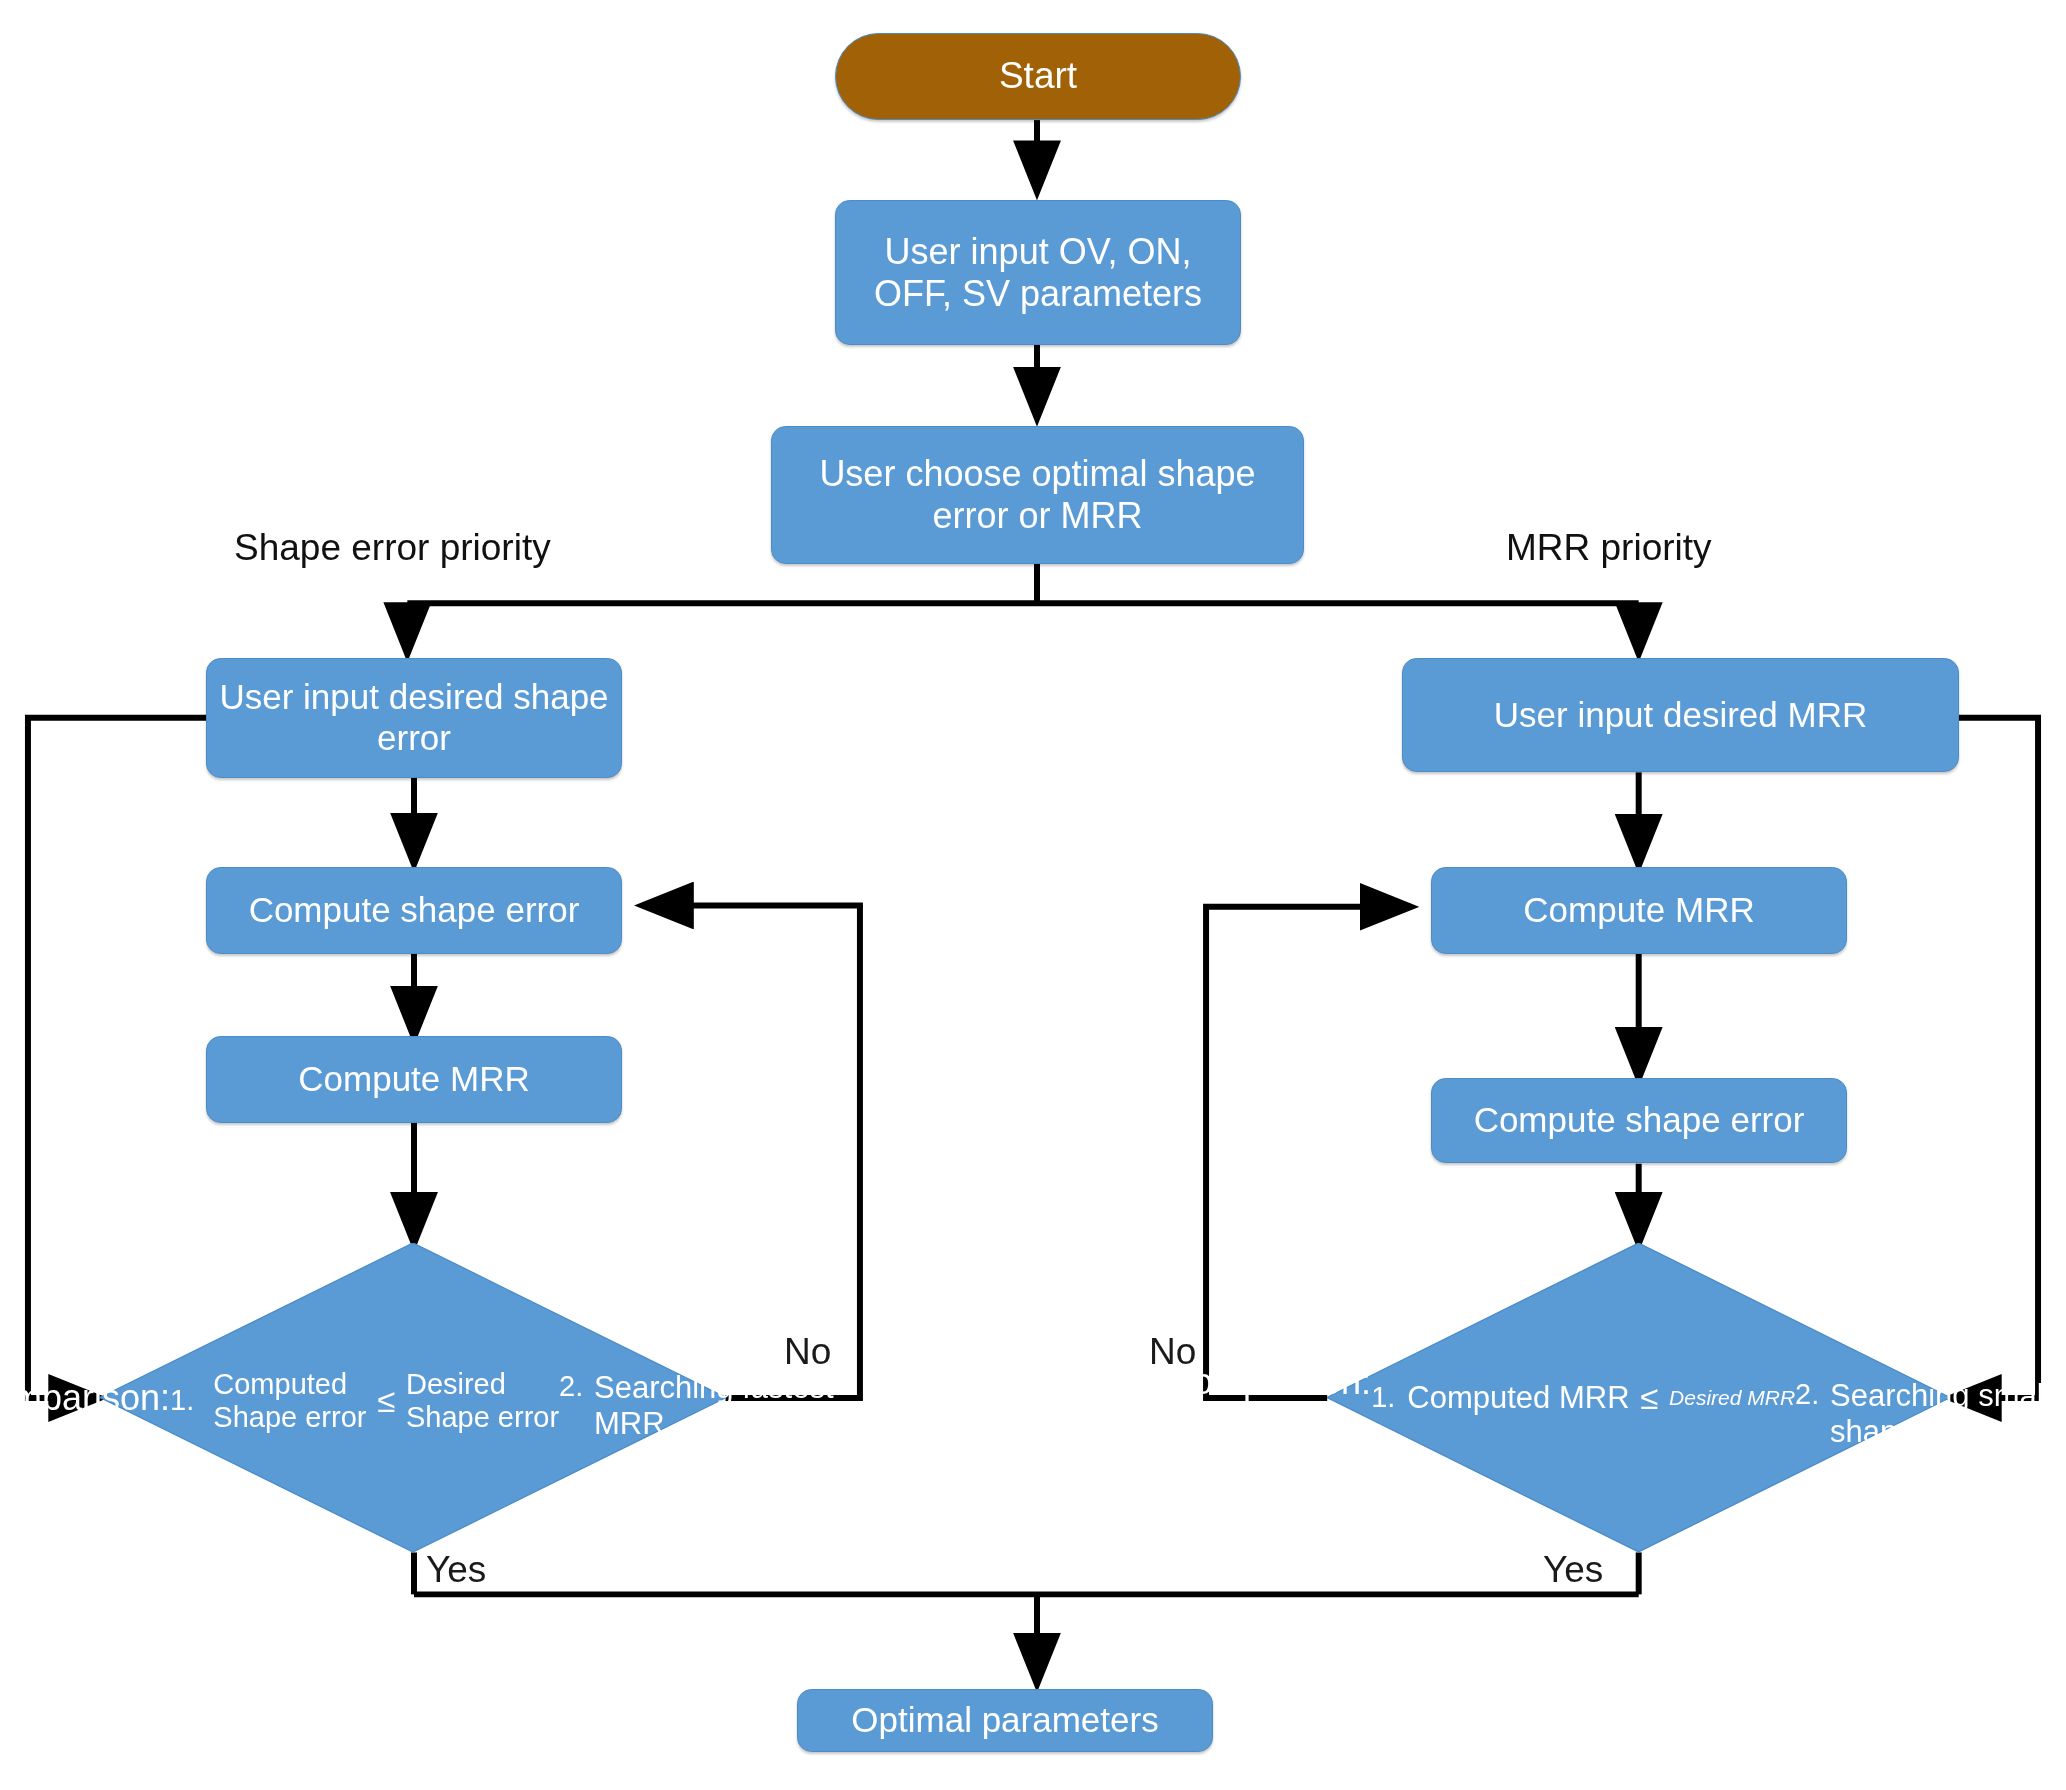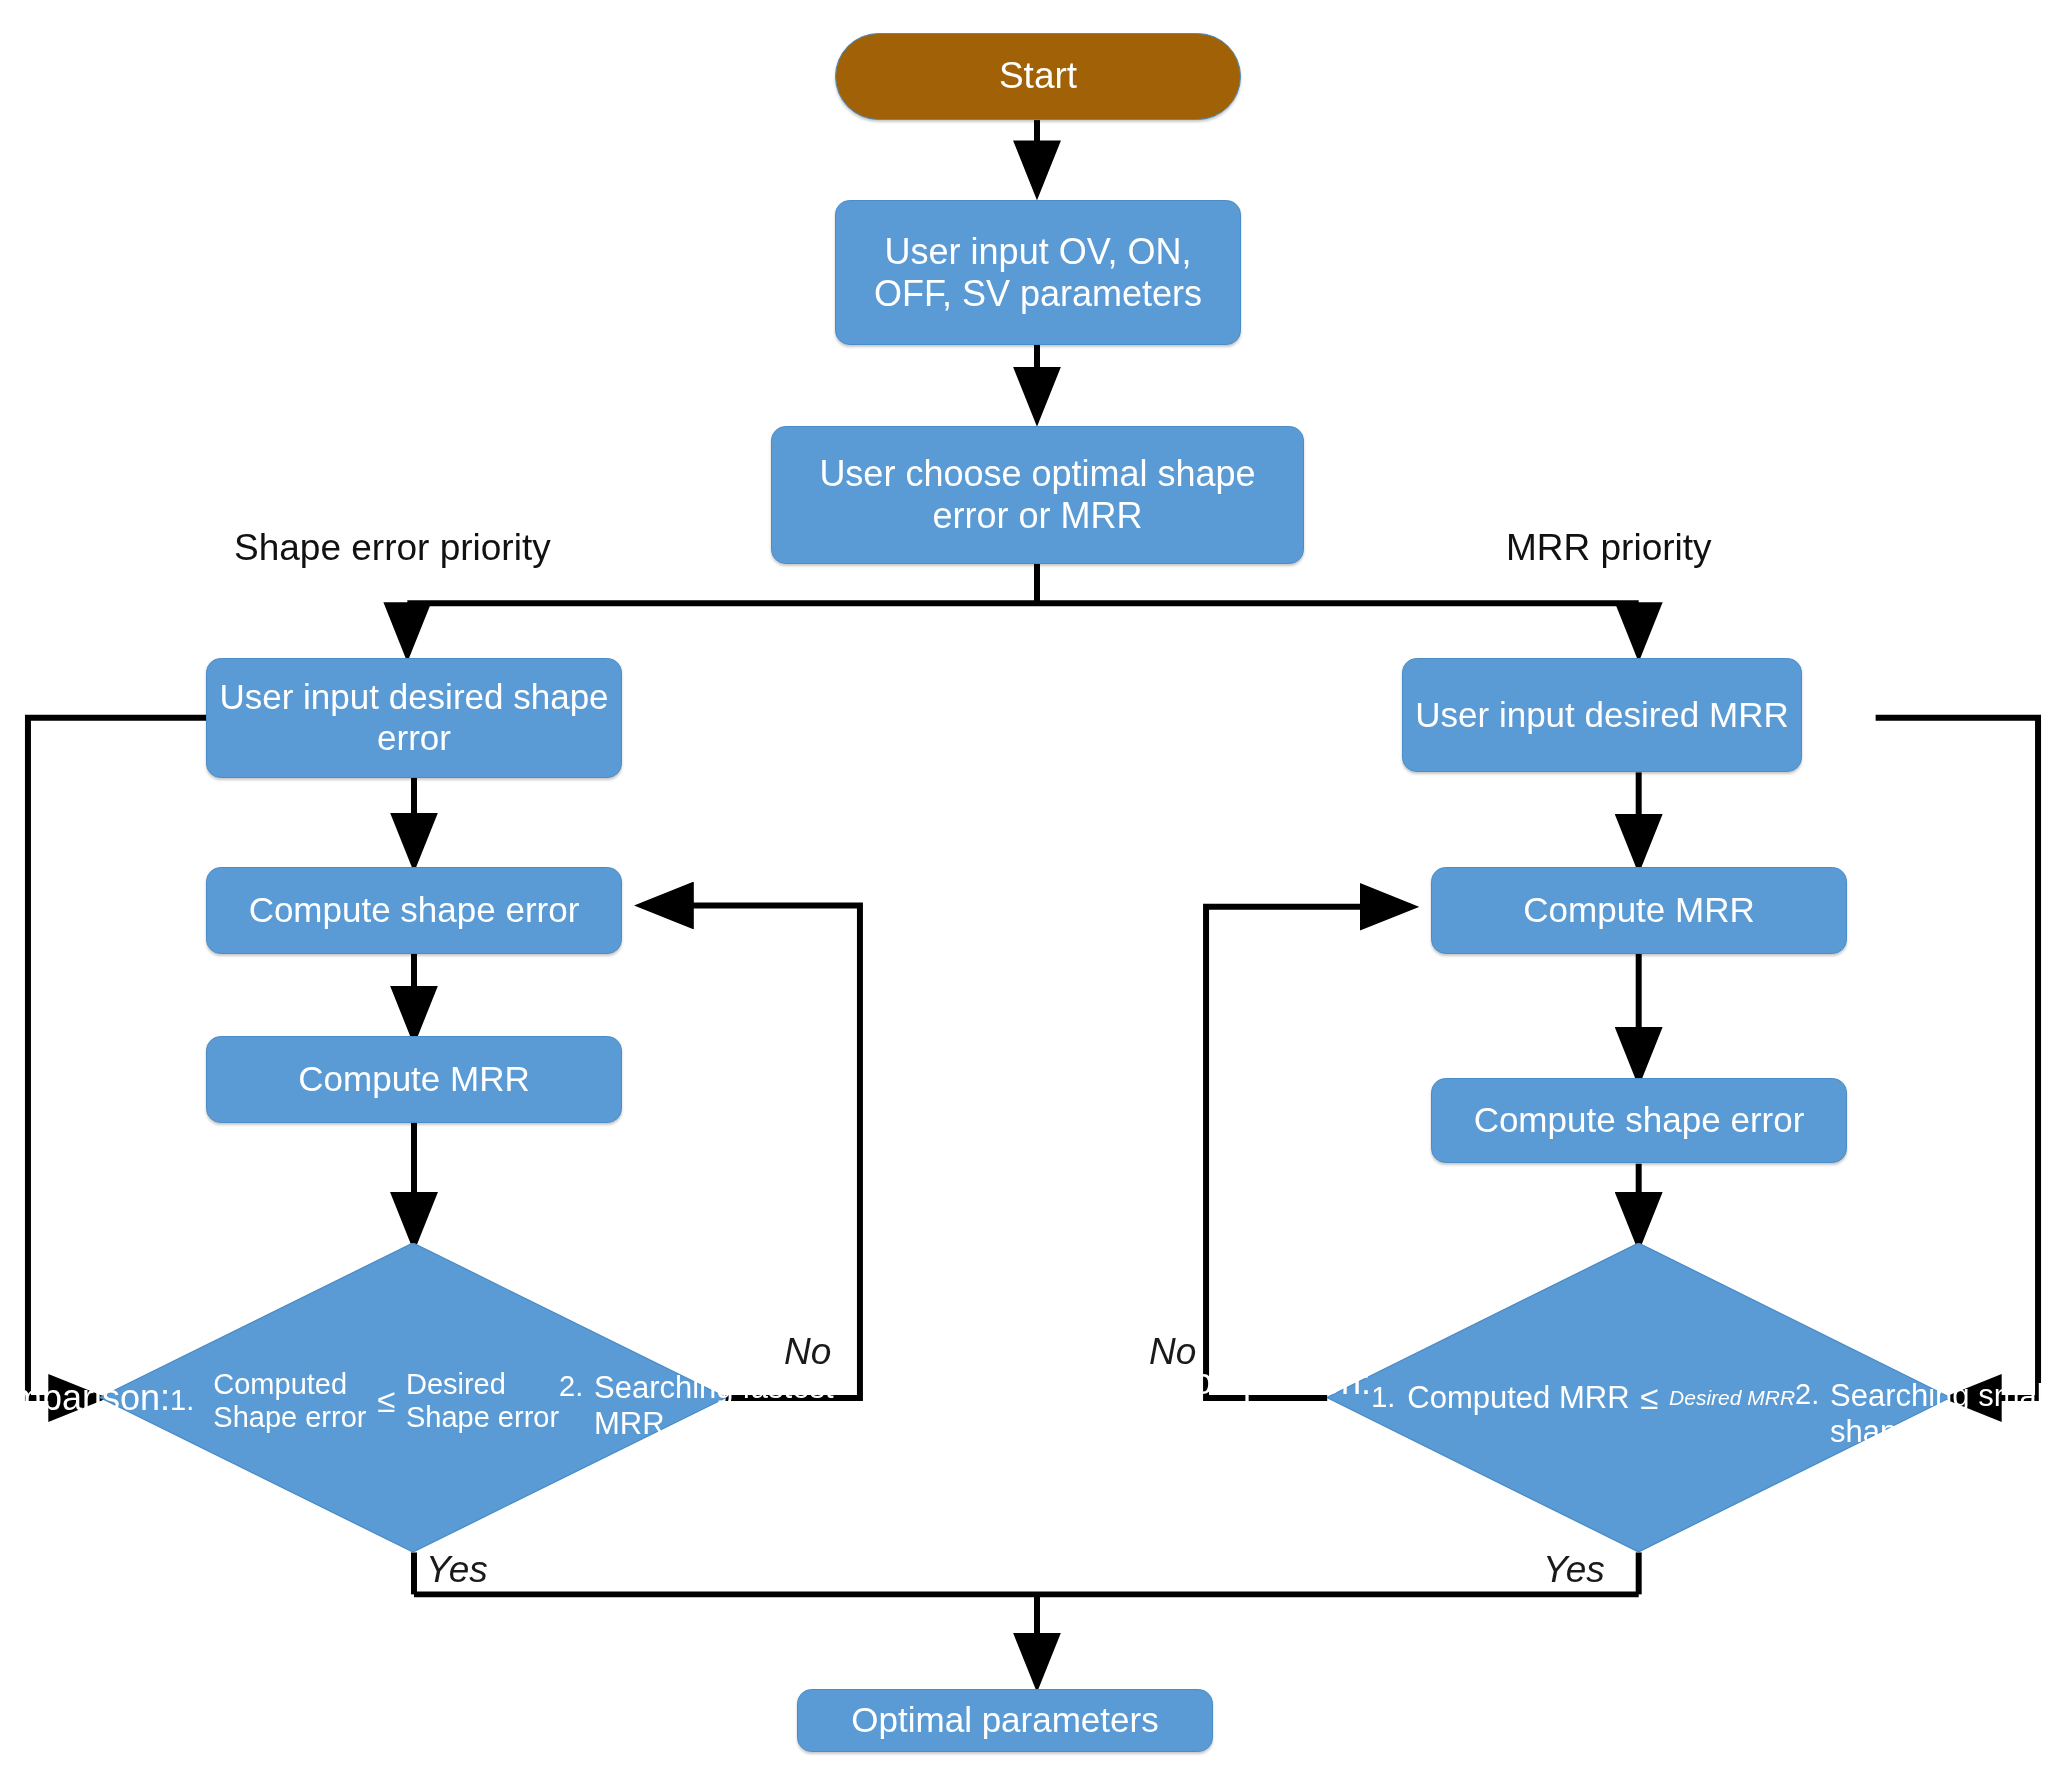--- a/index.html
+++ b/index.html
@@ -65,21 +65,20 @@
     justify-content: center;
     color: #ffffff;
     z-index: 2;
     pointer-events: none;
   }
   .edge-label {
     position: absolute;
     color: #1a1a1a;
     z-index: 6;
     white-space: nowrap;
-    font-style: italic;
   }
   .branch-label {
     position: absolute;
     color: #111111;
     z-index: 6;
     white-space: nowrap;
   }
   .cmp-title { font-size: 36px; }
   .cmp-row {
     display: flex;
@@ -187,21 +186,21 @@
         <span class="cmp-num">2.</span>
         <span style="margin-left:10.7px; font-size:31px; width:266px; text-align:left; white-space:normal;">Searching fastest MRR</span>
       </div>
     </div>
   </div>
 
   <div class="edge-label" style="left:784px; top:1331px; font-size:37px;">No</div>
 
   <div class="edge-label" style="left:426px; top:1549px; font-size:37px;">Yes</div>
 
-  <div class="node proc" style="left:1402px; top:658px; width:400px; height:114px; font-size:35px;">
+  <div class="node proc" style="left:1402px; top:658px; width:557px; height:114px; font-size:35px;">
     <span>User input desired MRR</span>
   </div>
 
   <div class="node proc" style="left:1431px; top:867px; width:416px; height:87px; font-size:35px;">
     <span>Compute MRR</span>
   </div>
 
   <div class="node proc" style="left:1431px; top:1078px; width:416px; height:85px; font-size:35px;">
     <span>Compute shape error</span>
   </div>

